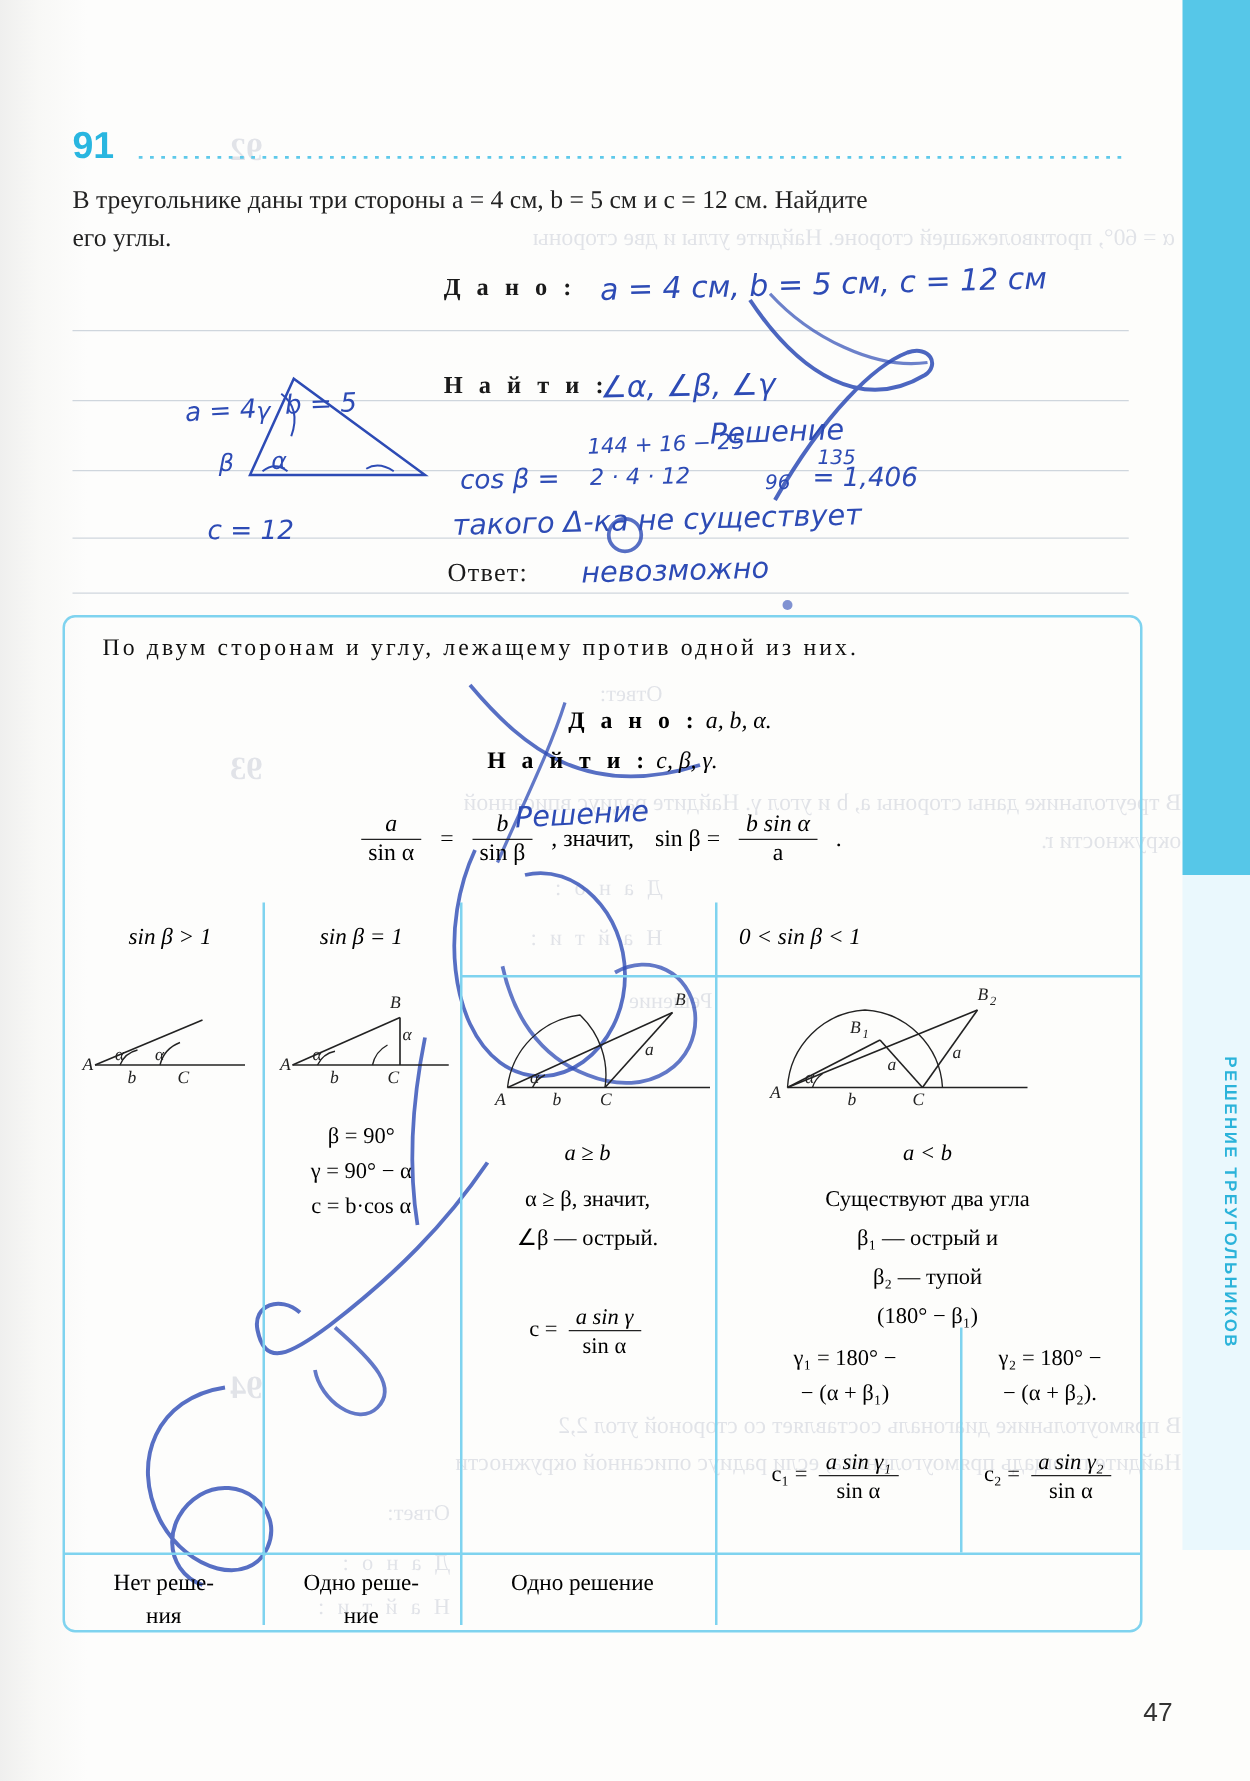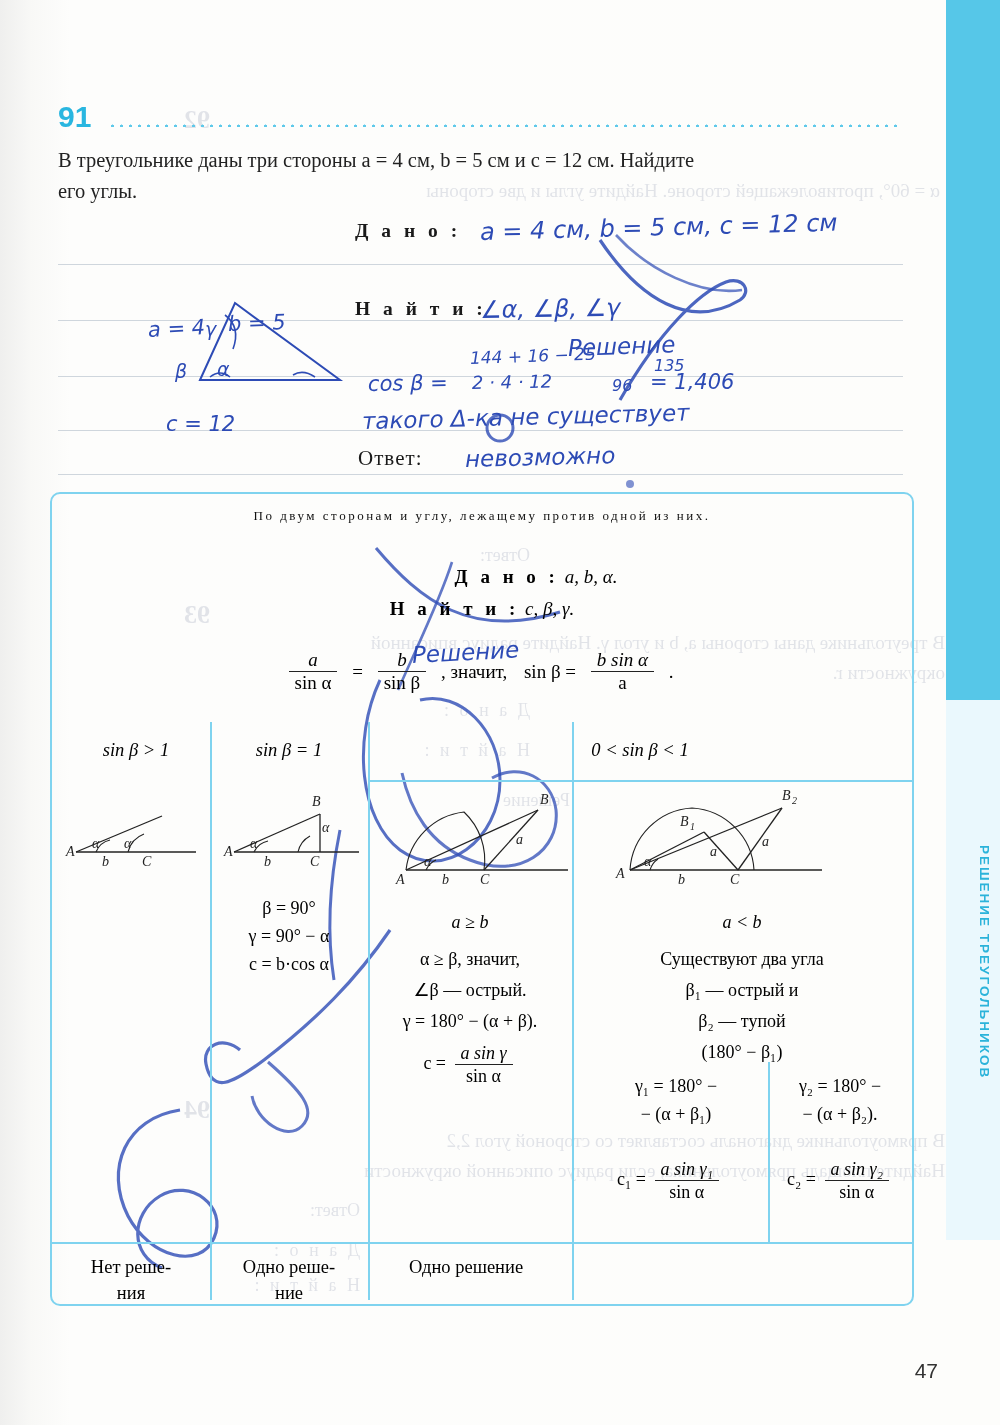--- a/index.html
+++ b/index.html
@@ -80,22 +80,22 @@
     white-space:nowrap;
     transform-origin:left center;
   }
 
   
   .block{
     position:absolute;left:50px;top:492px;width:860px;height:810px;
     border:2px solid #7fd3ef;border-radius:10px;background:transparent;
   }
   .block-title{
-    position:absolute;left:30px;top:14px;width:800px;text-align:center;
-    font-size:13px;letter-spacing:2.5px;color:#111;
+    position:absolute;left:30px;top:14px;width:800px;text-align:left;
+    font-size:19px;letter-spacing:2.5px;color:#111;
   }
   .b-dano{position:absolute;left:0;top:72px;width:968px;text-align:center;font-size:19px;letter-spacing:1px;}
   .b-naiti{position:absolute;left:0;top:104px;width:860px;text-align:center;font-size:19px;letter-spacing:1px;}
   .b-dano b,.b-naiti b{letter-spacing:4px;}
   .b-dano i,.b-naiti i{font-style:italic;letter-spacing:0;}
 
   .formula-row{
     position:absolute;left:0;top:155px;width:860px;text-align:center;font-size:19px;
   }
   .frac{display:inline-block;vertical-align:middle;text-align:center;margin:0 4px;}
@@ -327,21 +327,20 @@
       <div>γ = 90° − α</div>
       <div>c = b·cos α</div>
     </div>
 
     <div class="cell" style="left:316px;top:186px;width:204px;font-style:italic;">a ≥ b</div>
     <div class="cell" style="left:520px;top:186px;width:340px;font-style:italic;">a &lt; b</div>
 
     <div class="cell" style="left:316px;top:222px;width:204px;line-height:31px;">
       <div>α ≥ β, значит,</div>
       <div>∠β — острый.</div>
-      <div>γ = 180° − (α + β).</div>
     </div>
     <div class="cell" style="left:316px;top:320px;width:204px;">
       <span>c =</span>
       <span class="frac">
         <span class="num">a sin γ</span>
         <span class="den">sin α</span>
       </span>
     </div>
 
     <div class="cell" style="left:520px;top:222px;width:340px;line-height:31px;">

